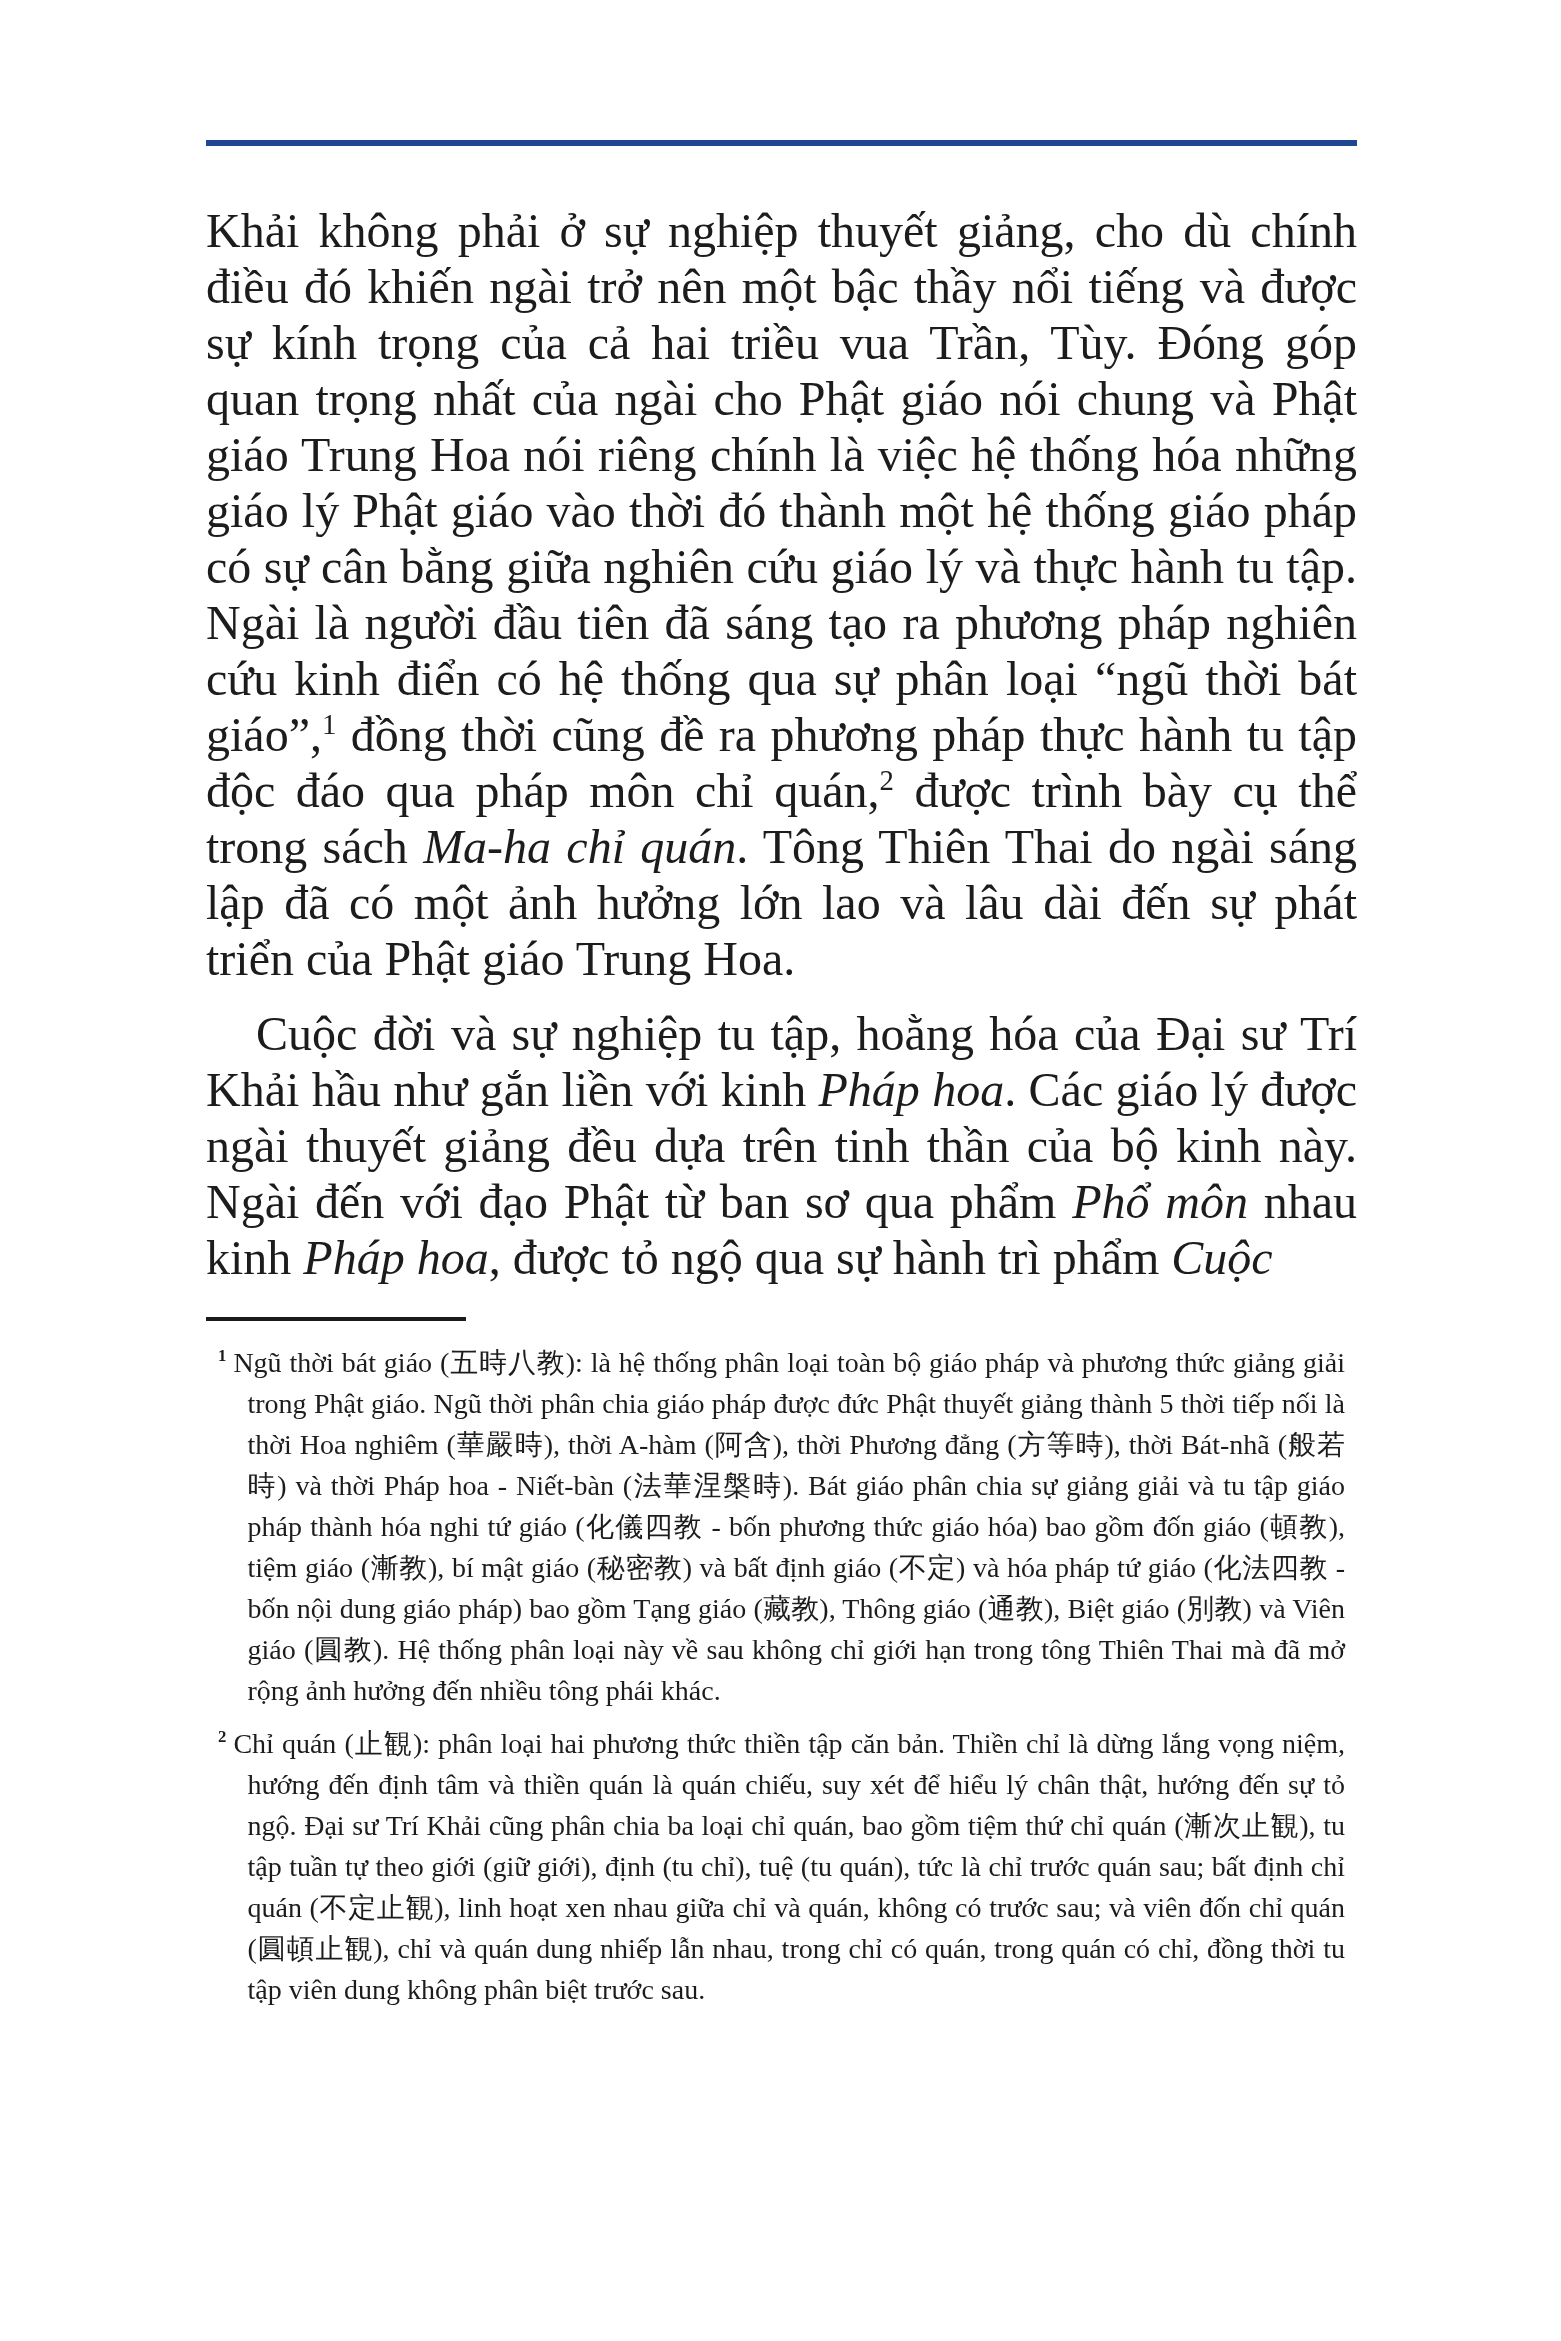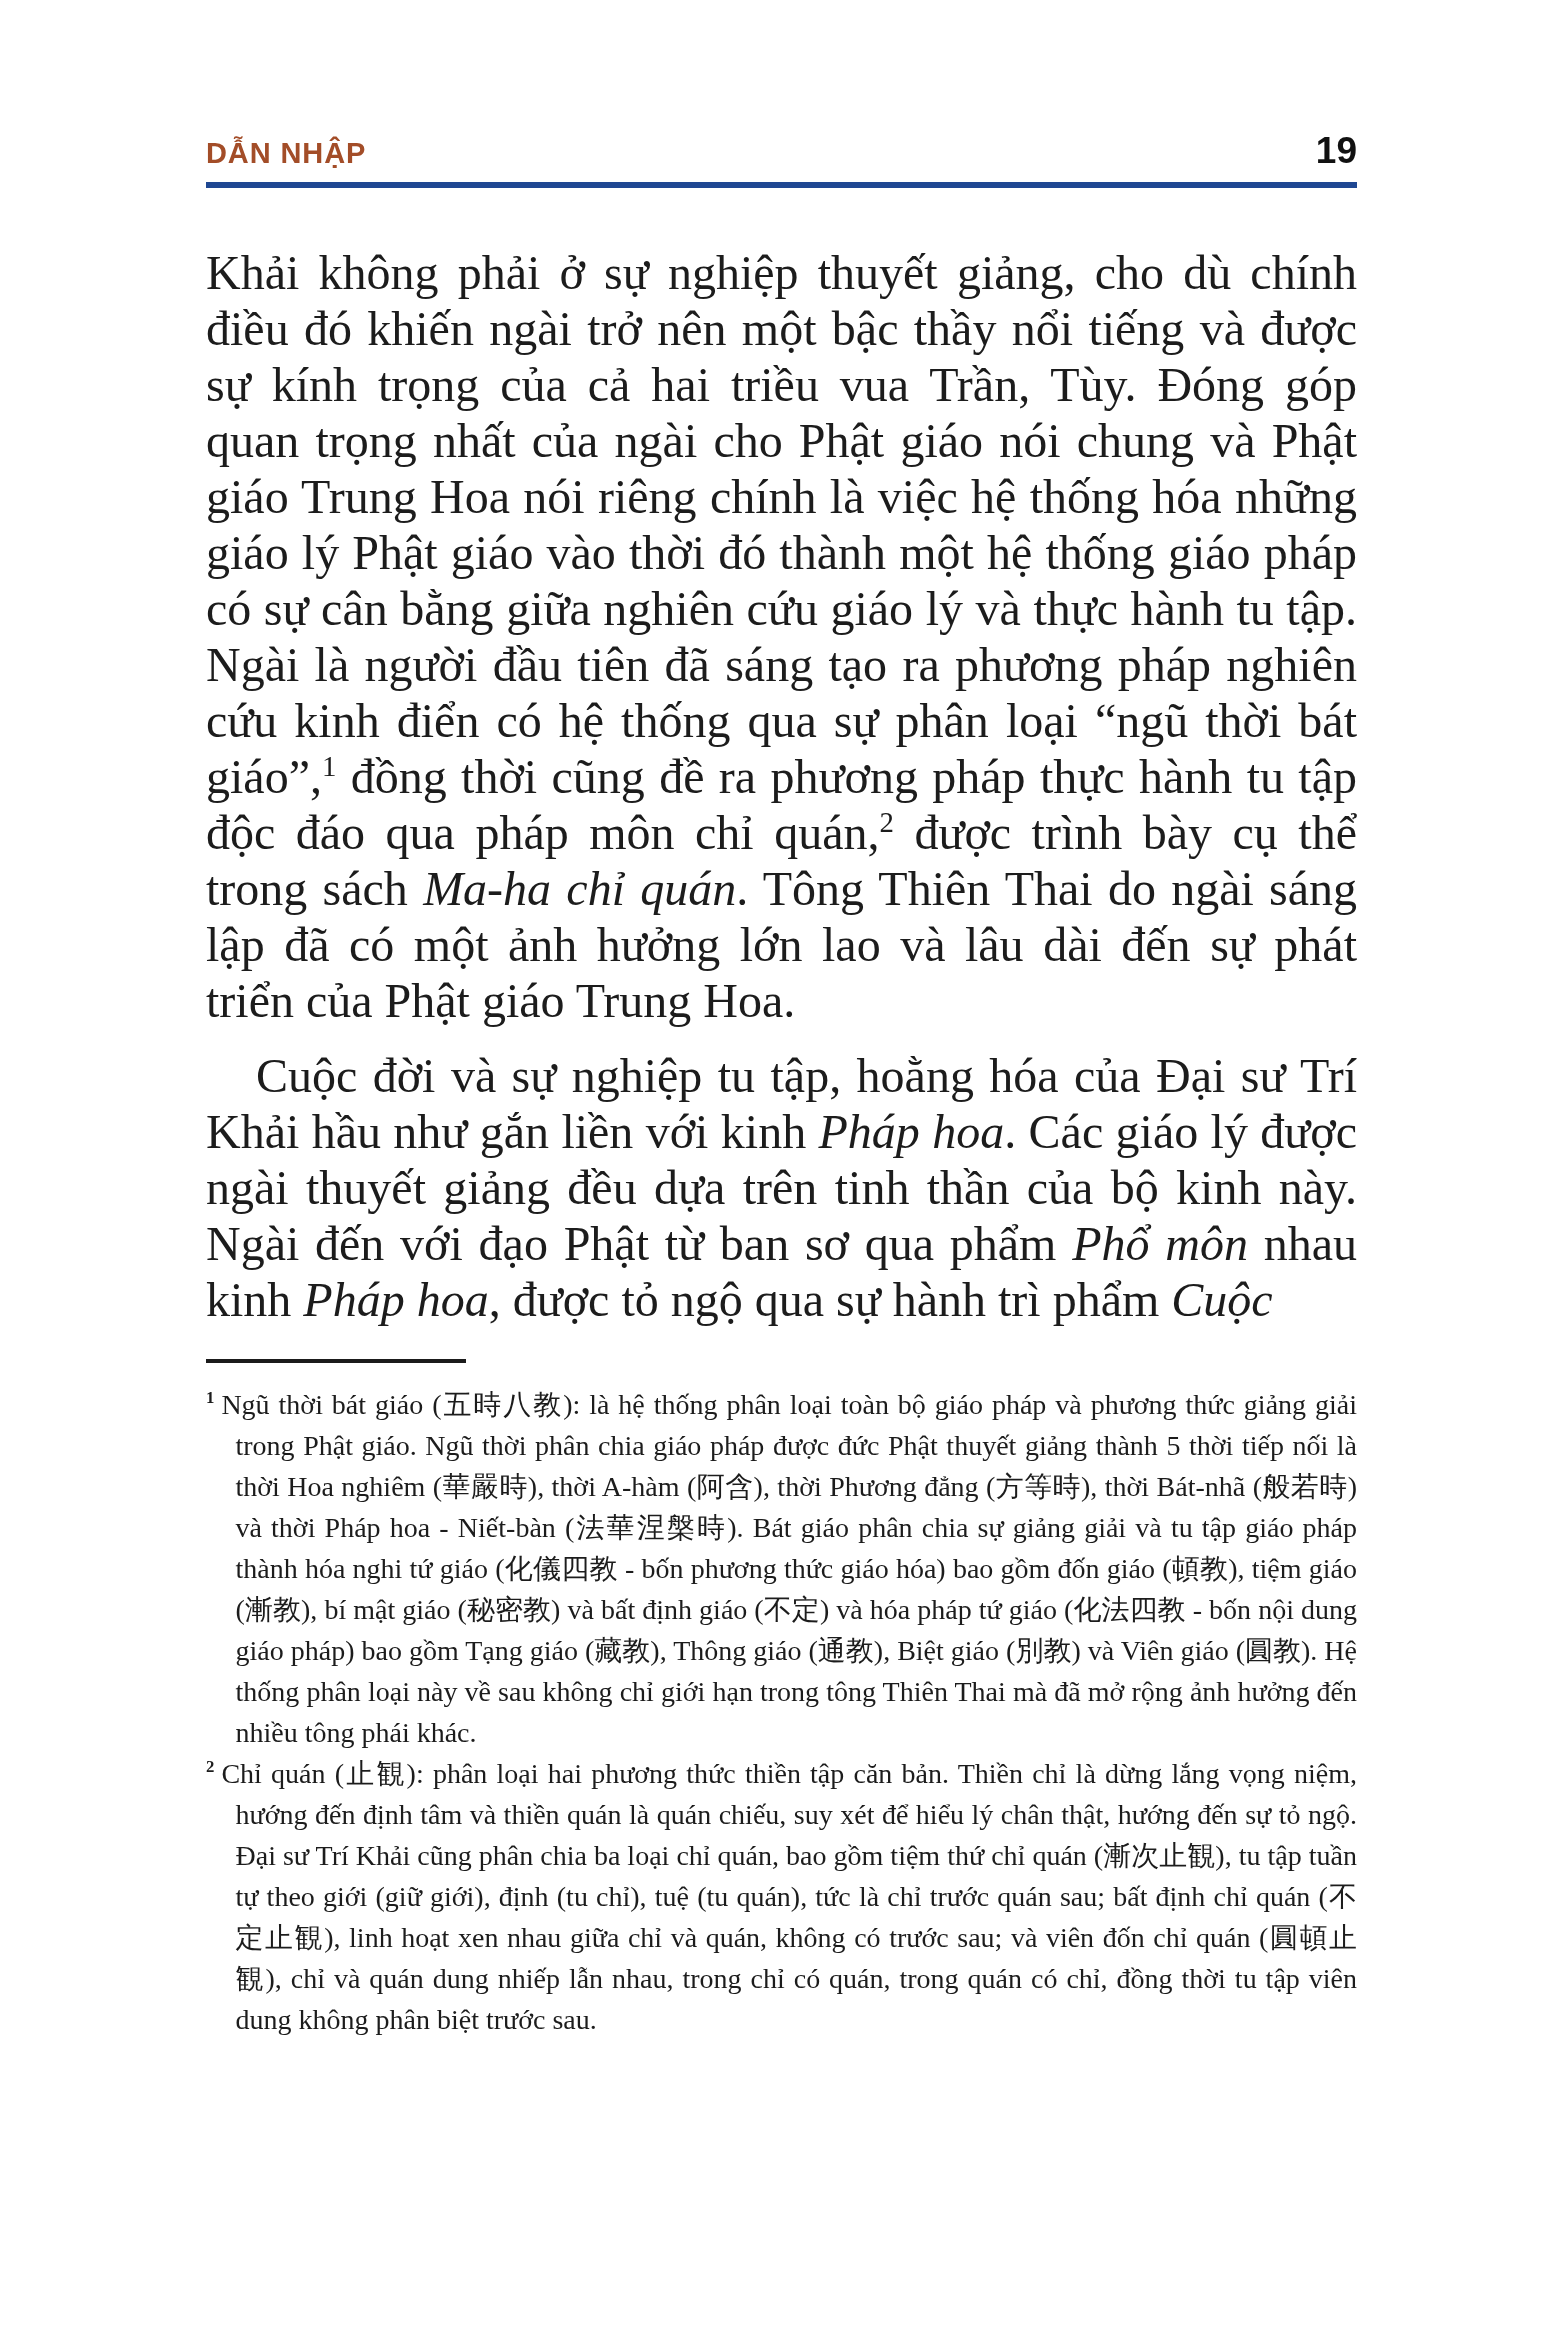--- a/index.html
+++ b/index.html
@@ -57,38 +57,34 @@
     height:4.3px;
     background:#1b1b1b;
   }
   .footnotes{
     margin-top:21px;
     font-size:28px;
     line-height:41px;
     text-align:justify;
   }
   .footnote{
-    margin:0;
+    margin:12px;
     padding-left:29.5px;
     text-indent:-29.5px;
   }
   .footnote .fn-marker{
     font-weight:700;
     padding-right:7px;
   }
 </style>
 </head>
 <body>
 
 <div class="page">
 
-  <header class="running-head">
-    <span class="section-title" style="color: rgb(163, 77, 40);">DẪN NHẬP</span>
-    <span class="page-number">19</span>
-  </header>
 
   <div class="header-rule" style="background: rgb(31, 71, 146);"></div>
 
   <main class="body-text" style="color: rgb(28, 28, 28);">
     <p class="para"><span>Khải không phải ở sự nghiệp thuyết giảng, cho dù chính điều đó khiến ngài trở nên một bậc thầy nổi tiếng và được sự kính trọng của cả hai triều vua Trần, Tùy. Đóng góp quan trọng nhất của ngài cho Phật giáo nói chung và Phật giáo Trung Hoa nói riêng chính là việc hệ thống hóa những giáo lý Phật giáo vào thời đó thành một hệ thống giáo pháp có sự cân bằng giữa nghiên cứu giáo lý và thực hành tu tập. Ngài là người đầu tiên đã sáng tạo ra phương pháp nghiên cứu kinh điển có hệ thống qua sự phân loại “ngũ thời bát giáo”,</span><sup>1</sup><span> đồng thời cũng đề ra phương pháp thực hành tu tập độc đáo qua pháp môn chỉ quán,</span><sup>2</sup><span> được trình bày cụ thể trong sách </span><em>Ma-ha chỉ quán</em><span>. Tông Thiên Thai do ngài sáng lập đã có một ảnh hưởng lớn lao và lâu dài đến sự phát triển của Phật giáo Trung Hoa.</span></p>
     <p class="para indented"><span>Cuộc đời và sự nghiệp tu tập, hoằng hóa của Đại sư Trí Khải hầu như gắn liền với kinh </span><em>Pháp hoa</em><span>. Các giáo lý được ngài thuyết giảng đều dựa trên tinh thần của bộ kinh này. Ngài đến với đạo Phật từ ban sơ qua phẩm </span><em>Phổ môn</em><span> nhau kinh </span><em>Pháp hoa</em><span>, được tỏ ngộ qua sự hành trì phẩm </span><em>Cuộc</em></p>
   </main>
 
   <div class="footnote-rule"></div>
 

